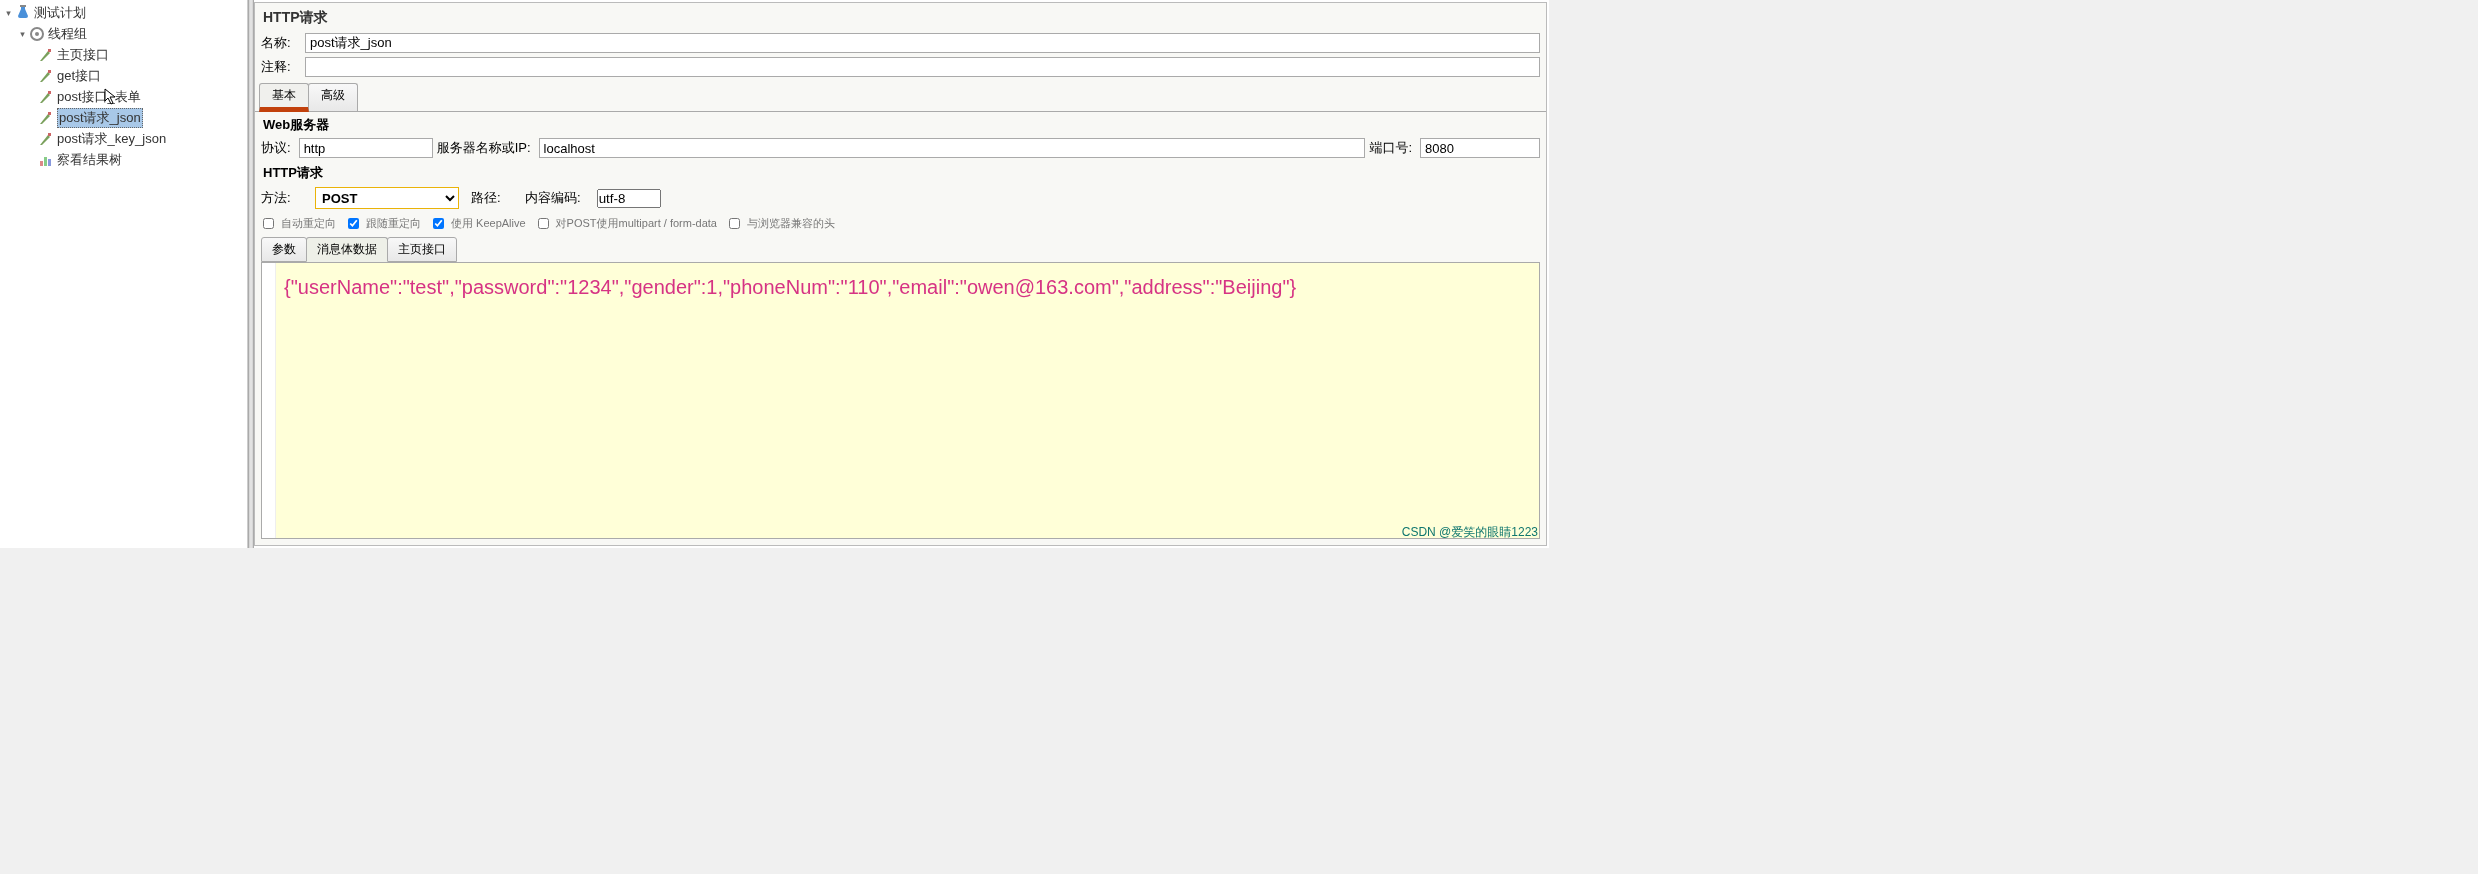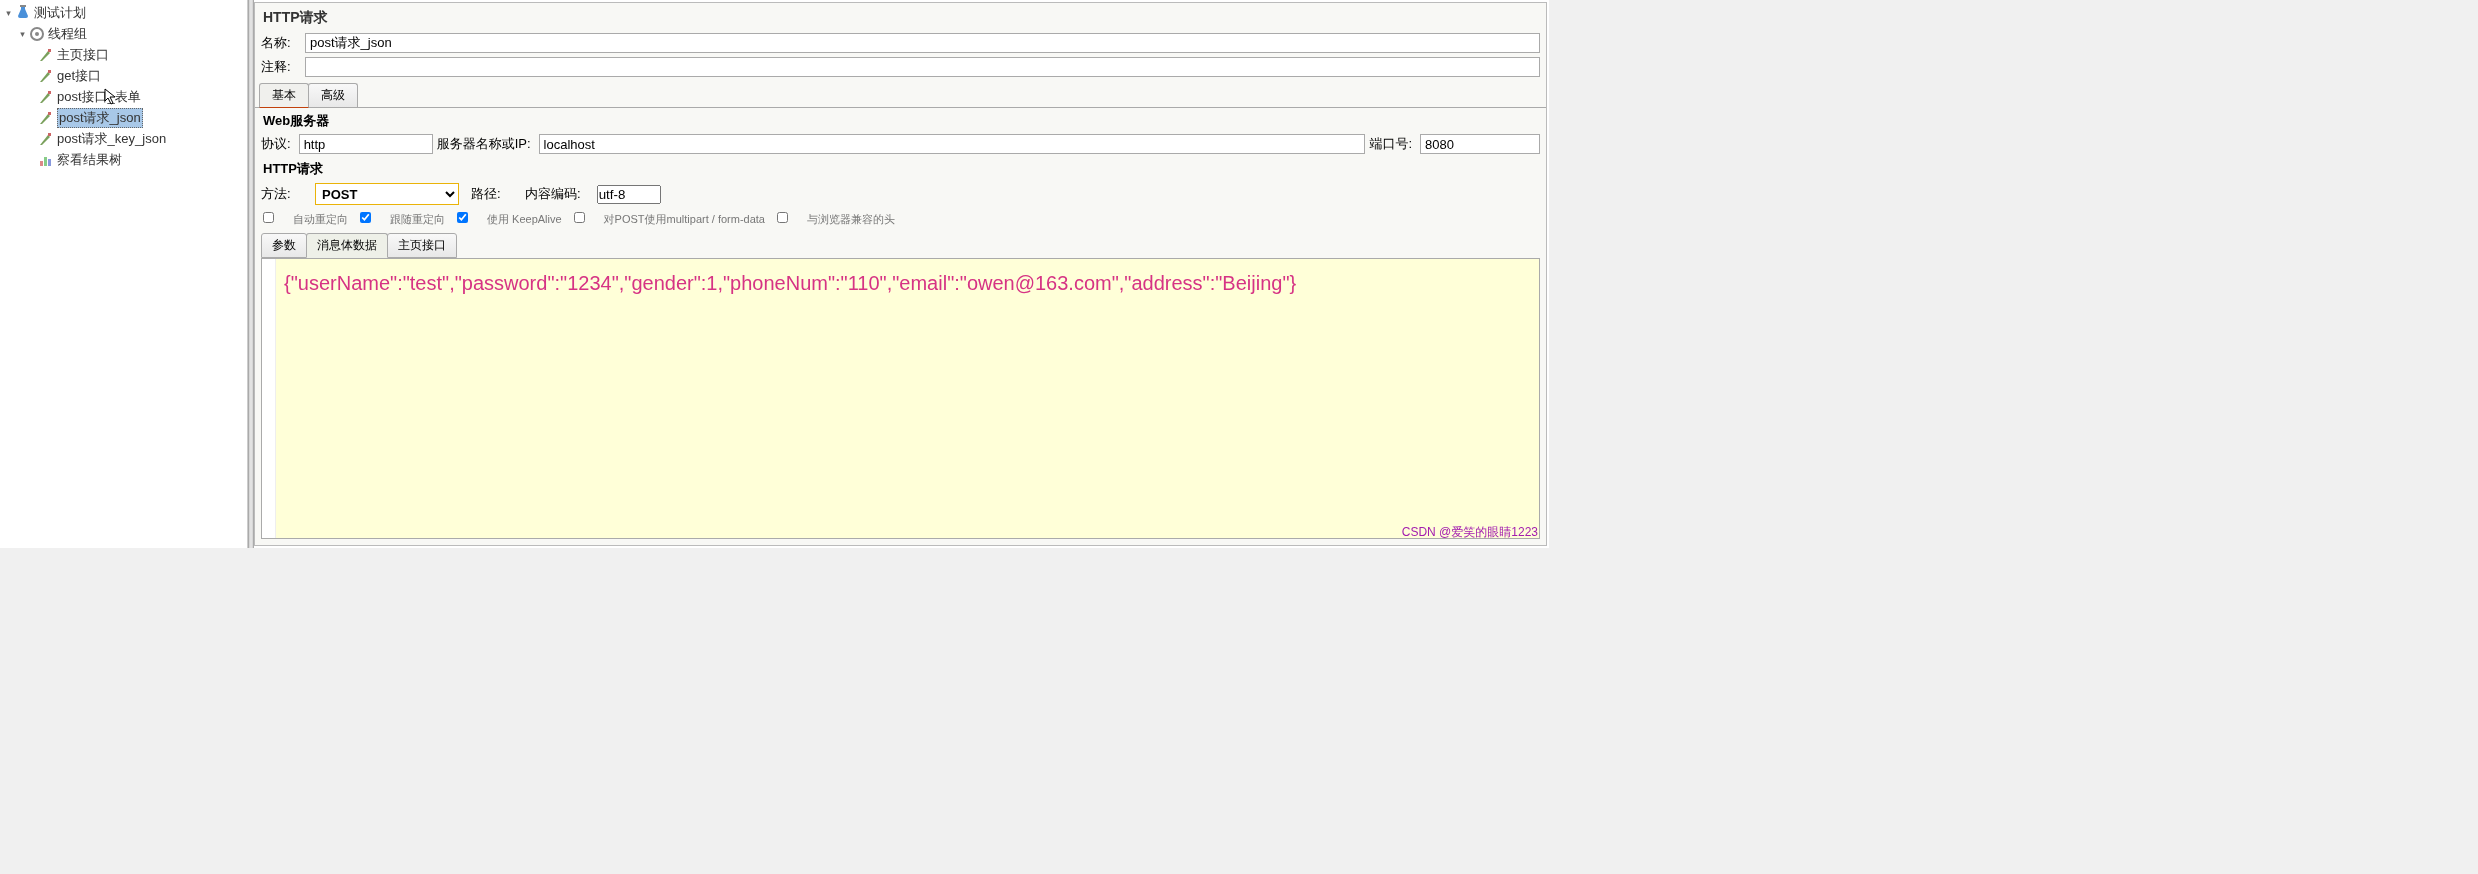--- a/index.html
+++ b/index.html
@@ -19,49 +19,49 @@
 .divider { width: 6px; background: linear-gradient(to right, #d0d0d0, #e8e8e8, #d0d0d0); cursor: col-resize; border-left: 1px solid #aaa; border-right: 1px solid #aaa; }
 
 .main-panel { flex: 1; display: flex; flex-direction: column; background: #f8f8f5; border: 1px solid #bbb; margin: 2px 2px 2px 0; position: relative; }
 .panel-title { font-weight: bold; font-size: 14px; padding: 6px 8px 4px 8px; color: #333; }
 .form-row { display: flex; align-items: center; padding: 2px 6px; gap: 2px; }
 .form-label { font-size: 13px; min-width: 42px; text-align: left; padding-right: 4px; }
 .form-input { flex: 1; height: 20px; border: 1px solid #aaa; background: #fff; padding: 0 4px; font-size: 13px; }
 
 .tab-bar { display: flex; gap: 0; margin-top: 4px; padding-left: 4px; border-bottom: 1px solid #aaa; }
 .tab { padding: 3px 12px; font-size: 12px; background: linear-gradient(#f8f8f8, #e8e8e8); border: 1px solid #aaa; border-bottom: none; border-radius: 3px 3px 0 0; margin-right: -1px; cursor: pointer; position: relative; }
-.tab.active { background: #f0f0ed; z-index: 1; border-bottom: 1px solid #c2410c; margin-bottom: -1px; font-weight: normal; }
+.tab.active { background: #f0f0ed; z-index: 1; border-bottom: 5px solid #c2410c; margin-bottom: -1px; font-weight: normal; }
 
 .section-label { font-weight: bold; font-size: 13px; padding: 4px 8px 2px 8px; }
 .server-row { display: flex; align-items: center; padding: 2px 6px; gap: 4px; }
 .server-row .form-label { min-width: auto; }
 .server-row input { height: 20px; border: 1px solid #aaa; background: #fff; padding: 0 4px; font-size: 13px; }
 .proto-input { width: 134px; }
 .host-input { flex: 1; }
 .port-input { width: 120px; }
 
 .method-row { display: flex; align-items: center; padding: 3px 6px; gap: 12px; }
 .method-select { width: 144px; height: 22px; border: 1px solid #eab308; background: #fff; font-size: 13px; font-weight: bold; padding: 0 2px; }
 .path-input { flex: 1; }
 .enc-input { width: 64px; }
 
 .checks-row { display: flex; align-items: center; padding: 4px 8px; gap: 12px; font-size: 11px; color: #777; }
-.checks-row label { display: flex; align-items: flex-start; gap: 19px; cursor: pointer; }
+.checks-row label { display: flex; align-items: center; gap: 7px; cursor: pointer; }
 .checks-row input[type=checkbox] { width: 11px; height: 11px; }
 
 .body-tabs { display: flex; padding-left: 6px; margin-top: 2px; }
 .body-tab { padding: 3px 10px; font-size: 12px; background: linear-gradient(#f8f8f8, #e8e8e8); border: 1px solid #aaa; border-radius: 3px 3px 0 0; margin-right: -1px; cursor: pointer; }
 .body-tab.active { background: #eef0e8; border-bottom: 1px solid #eef0e8; position: relative; z-index: 1; }
 
 .editor { flex: 1; margin: 0 6px 6px 6px; border: 1px solid #aaa; background: #fff; display: flex; position: relative; }
 .editor-gutter { width: 14px; background: #fff; border-right: 1px solid #eee; }
 .editor-content { flex: 1; background: #ffffd8; padding: 10px 8px; font-family: "Microsoft YaHei", sans-serif; font-size: 20px; line-height: 28px; word-break: break-all; }
 .json-brace { color: #d63384; }
 
-.watermark { position: absolute; bottom: 4px; right: 8px; font-size: 12px; color: #a21caf; }
+.watermark { position: absolute; bottom: 4px; right: 8px; font-size: 12px; color: #0f766e; }
 .mouse-cursor { position: absolute; pointer-events: none; z-index: 100; }
 </style>
 </head>
 <body>
 
 <div class="container">
 
   <div class="tree-panel">
     <div class="tree-node indent-0">
       <span class="tree-toggle">▾</span>

